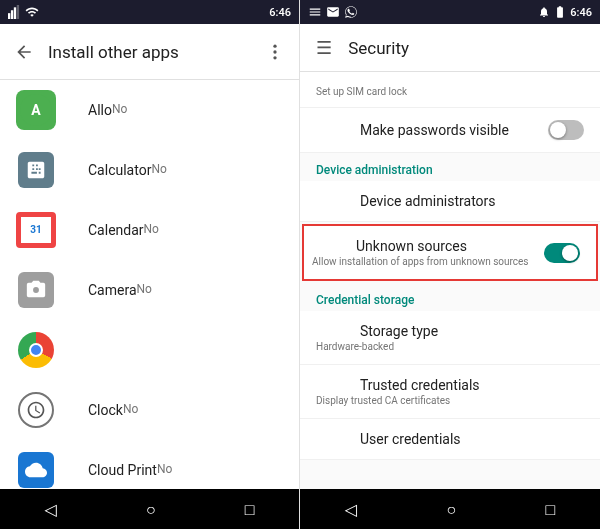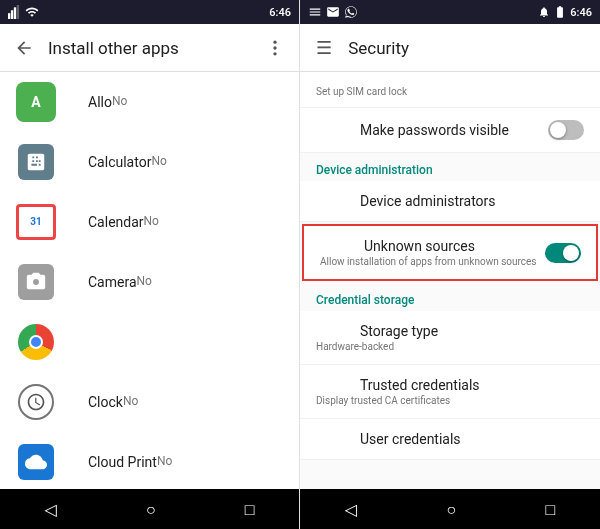--- a/index.html
+++ b/index.html
@@ -41,21 +41,21 @@
       gap: 3px;
       align-items: center;
     }
     .left-status-time {
       color: #fff;
       font-size: 11px;
       font-weight: 500;
     }
 
     .left-toolbar {
-      height: 48px;
+      height: 56px;
       background: #fff;
       display: flex;
       align-items: center;
       padding: 0 8px;
       gap: 8px;
       border-bottom: 1px solid #e0e0e0;
     }
     .back-btn {
       width: 32px;
       height: 32px;
@@ -201,20 +201,21 @@
       padding: 12px 16px;
       border-bottom: 1px solid #f0f0f0;
       display: flex;
       align-items: center;
       justify-content: space-between;
       cursor: pointer;
     }
     .settings-item.highlighted {
       border: 2px solid #e53935;
       margin: 0 2px;
+      padding-left: 8px;
     }
     .settings-item-text {
       flex: 1;
     }
     .settings-item-title {
       font-size: 14px;
       color: #212121;
       font-weight: 400;
       margin-left: 44px;
     }
@@ -266,21 +267,21 @@
     }
     .calc-shape {
       width: 36px; height: 36px;
       background: #607D8B;
       border-radius: 6px;
       display: flex; align-items: center; justify-content: center;
     }
     .calendar-shape {
       width: 60px; height: 36px;
       background: #fff;
-      border: 3px solid #ef4444;
+      border: 5px solid #ef4444;
       border-radius: 4px;
       display: flex; align-items: center; justify-content: center;
       flex-direction: column;
     }
     .camera-shape {
       width: 36px; height: 36px;
       background: #9e9e9e;
       border-radius: 6px;
       display: flex; align-items: center; justify-content: center;
     }

